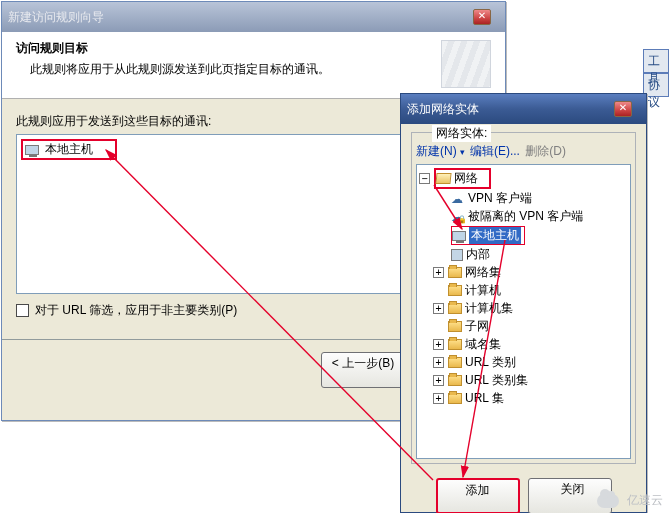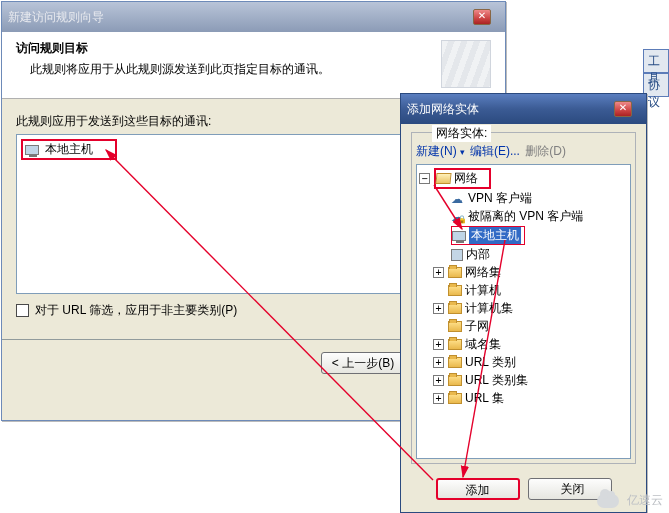--- a/index.html
+++ b/index.html
@@ -23,21 +23,21 @@
   .body-label { margin-bottom: 4px; }
   .dest-list { background: #fff; border: 1px solid #7f9db9; height: 160px; padding: 4px; }
   .dest-list .entry { display:flex; align-items:center; gap:6px; border:2px solid #e4002b; padding:0 4px 0 2px; width:96px; }
   .mini-pc-icon { width:14px; height:10px; border:1px solid #7a7a7a; background:#c0d5e6; position:relative; }
   .mini-pc-icon:after { content:""; position:absolute; left:3px; bottom:-3px; width:8px; height:2px; background:#777;}
 
   .url-check-row { margin-top: 8px; display:flex; align-items:center; gap:6px; }
   .checkbox { width:13px; height:13px; border:1px solid #4a4a4a; background:#fff; display:inline-block;}
 
   .wizard-btnrow { border-top: 1px solid #919b9c; margin-top: 14px; padding: 12px 14px; display:flex; justify-content:flex-end; gap: 2px; }
-  .btn { min-width: 84px; height: 22px; background: linear-gradient(180deg,#fdfdfd 0%,#e6e6e0 100%); border:1px solid #6f7074; border-radius:3px; text-align:center; line-height:20px; padding: 0 6px;}
+  .btn { min-width: 84px; height: 36px; background: linear-gradient(180deg,#fdfdfd 0%,#e6e6e0 100%); border:1px solid #6f7074; border-radius:3px; text-align:center; line-height:20px; padding: 0 6px;}
 
   
   .entity-win { position: absolute; left: 400px; top: 93px; width: 247px; height: 420px; border: 1px solid #2b4a7f; background: #ece9d8; box-shadow: 1px 1px 0 #bbb; }
   .entity-body { padding: 8px 10px 6px 10px; }
   .group-box { border:1px solid #aeb2b8; padding: 6px 4px 4px 4px; position: relative; }
   .group-box > .legend { position:absolute; top:-8px; left:8px; background:#ffffff; padding:0 4px;margin-left:12px;}
 
   .toolbar { margin: 4px 0 4px 0; }
   .toolbar a { color:#0033aa; text-decoration:none; margin-right:2px;}
   .toolbar .dropdown-arrow { font-size:9px; }

